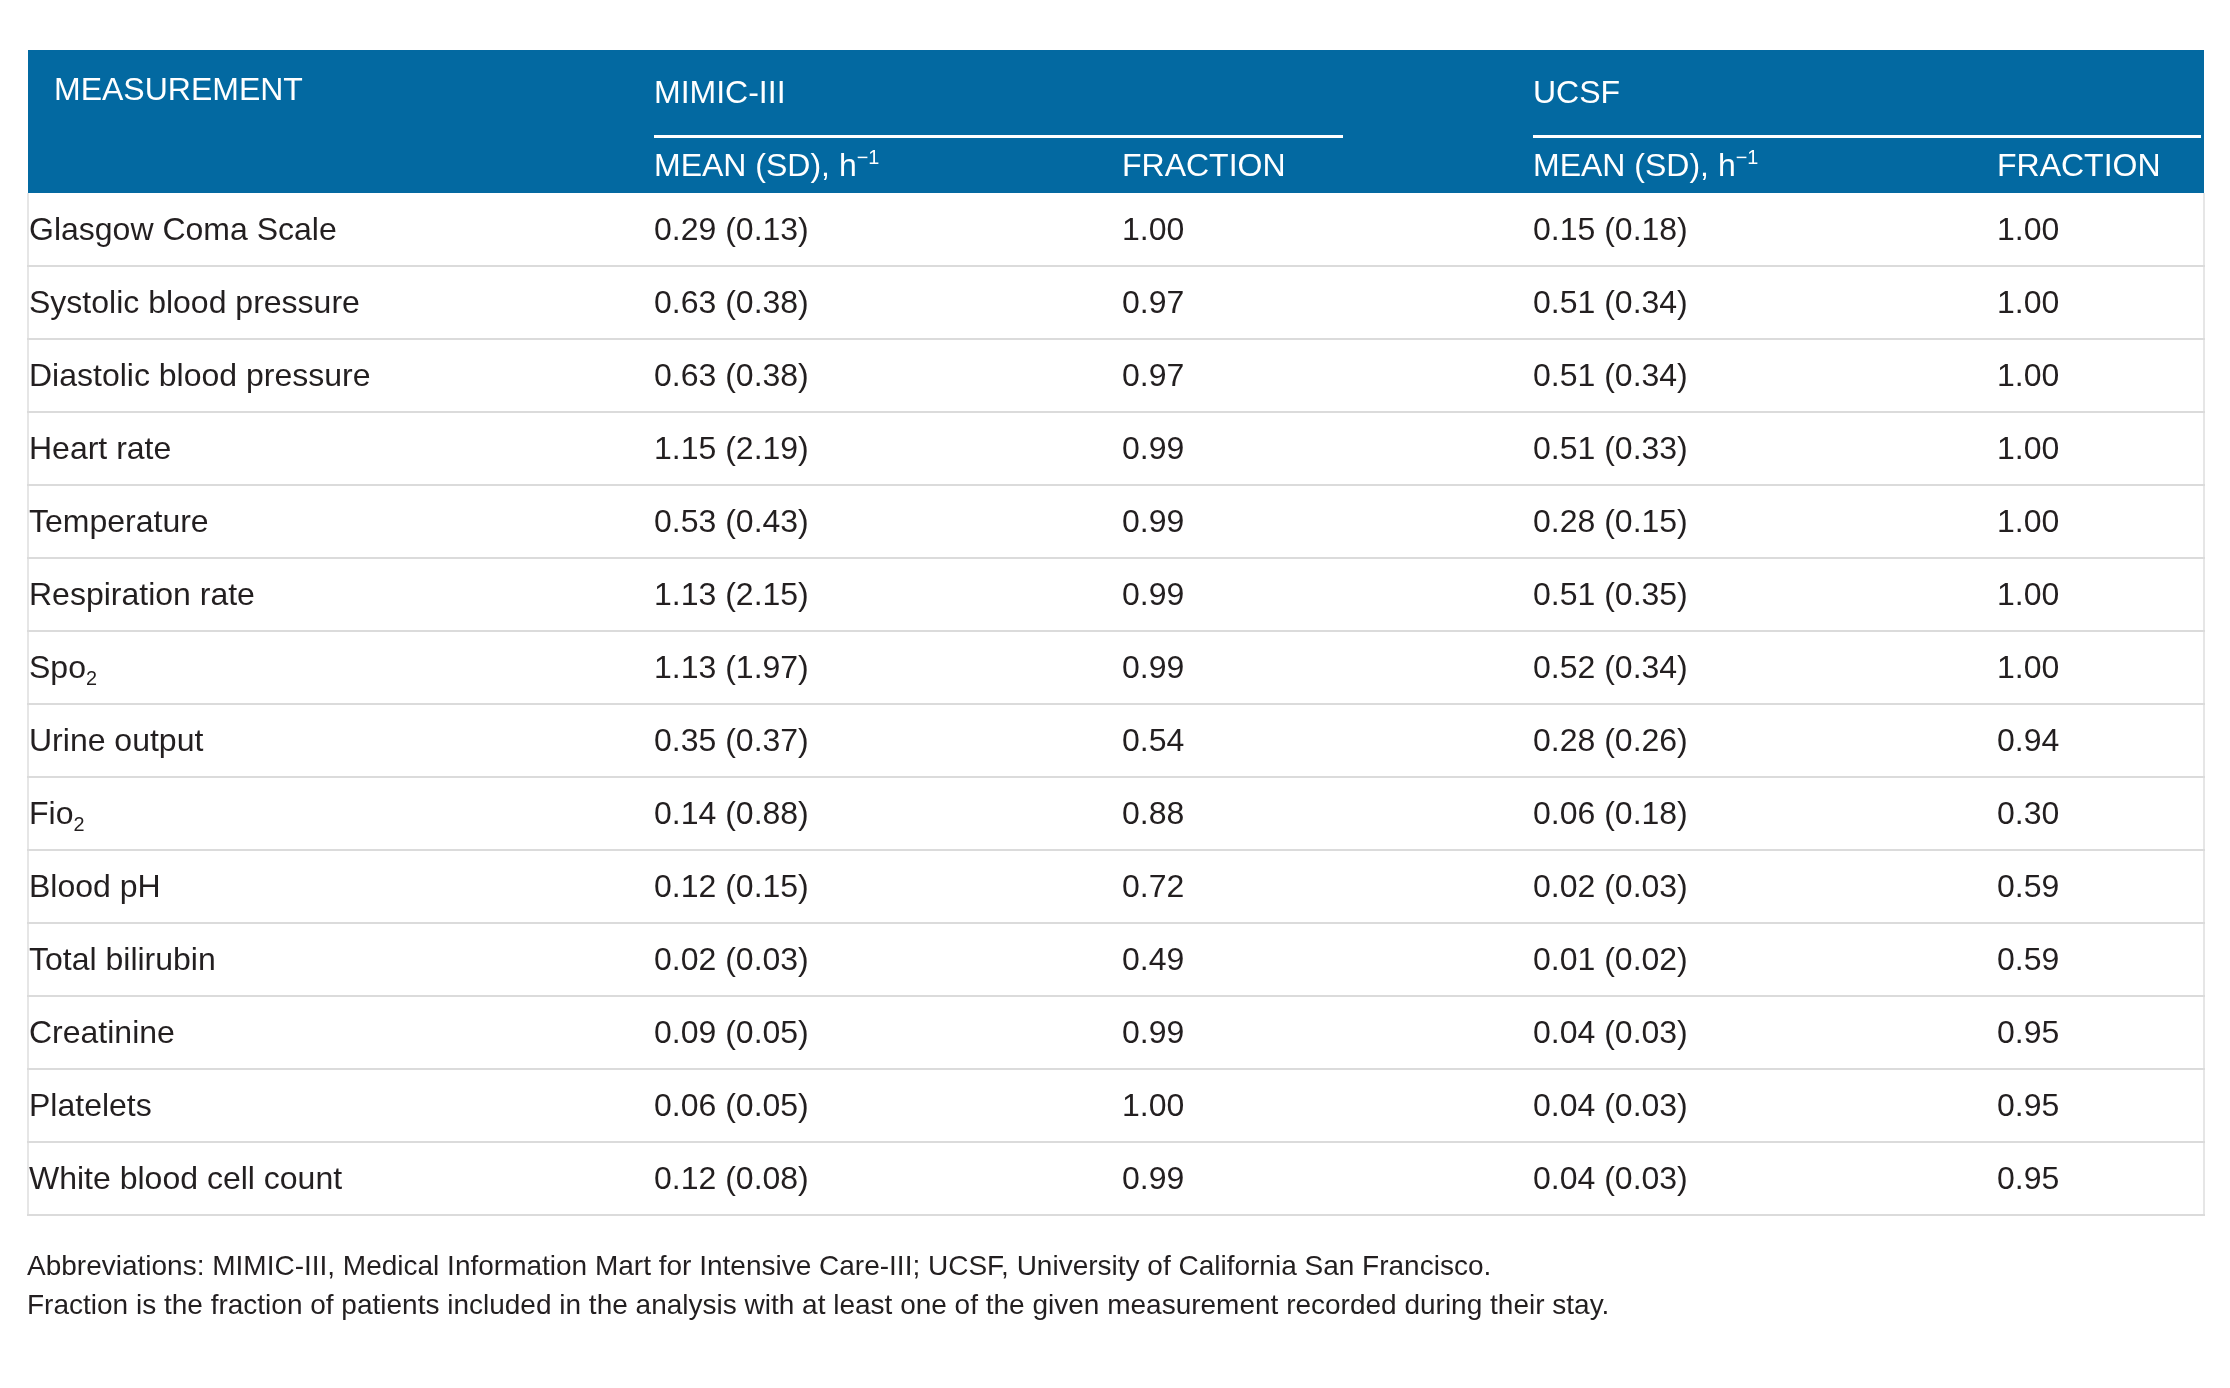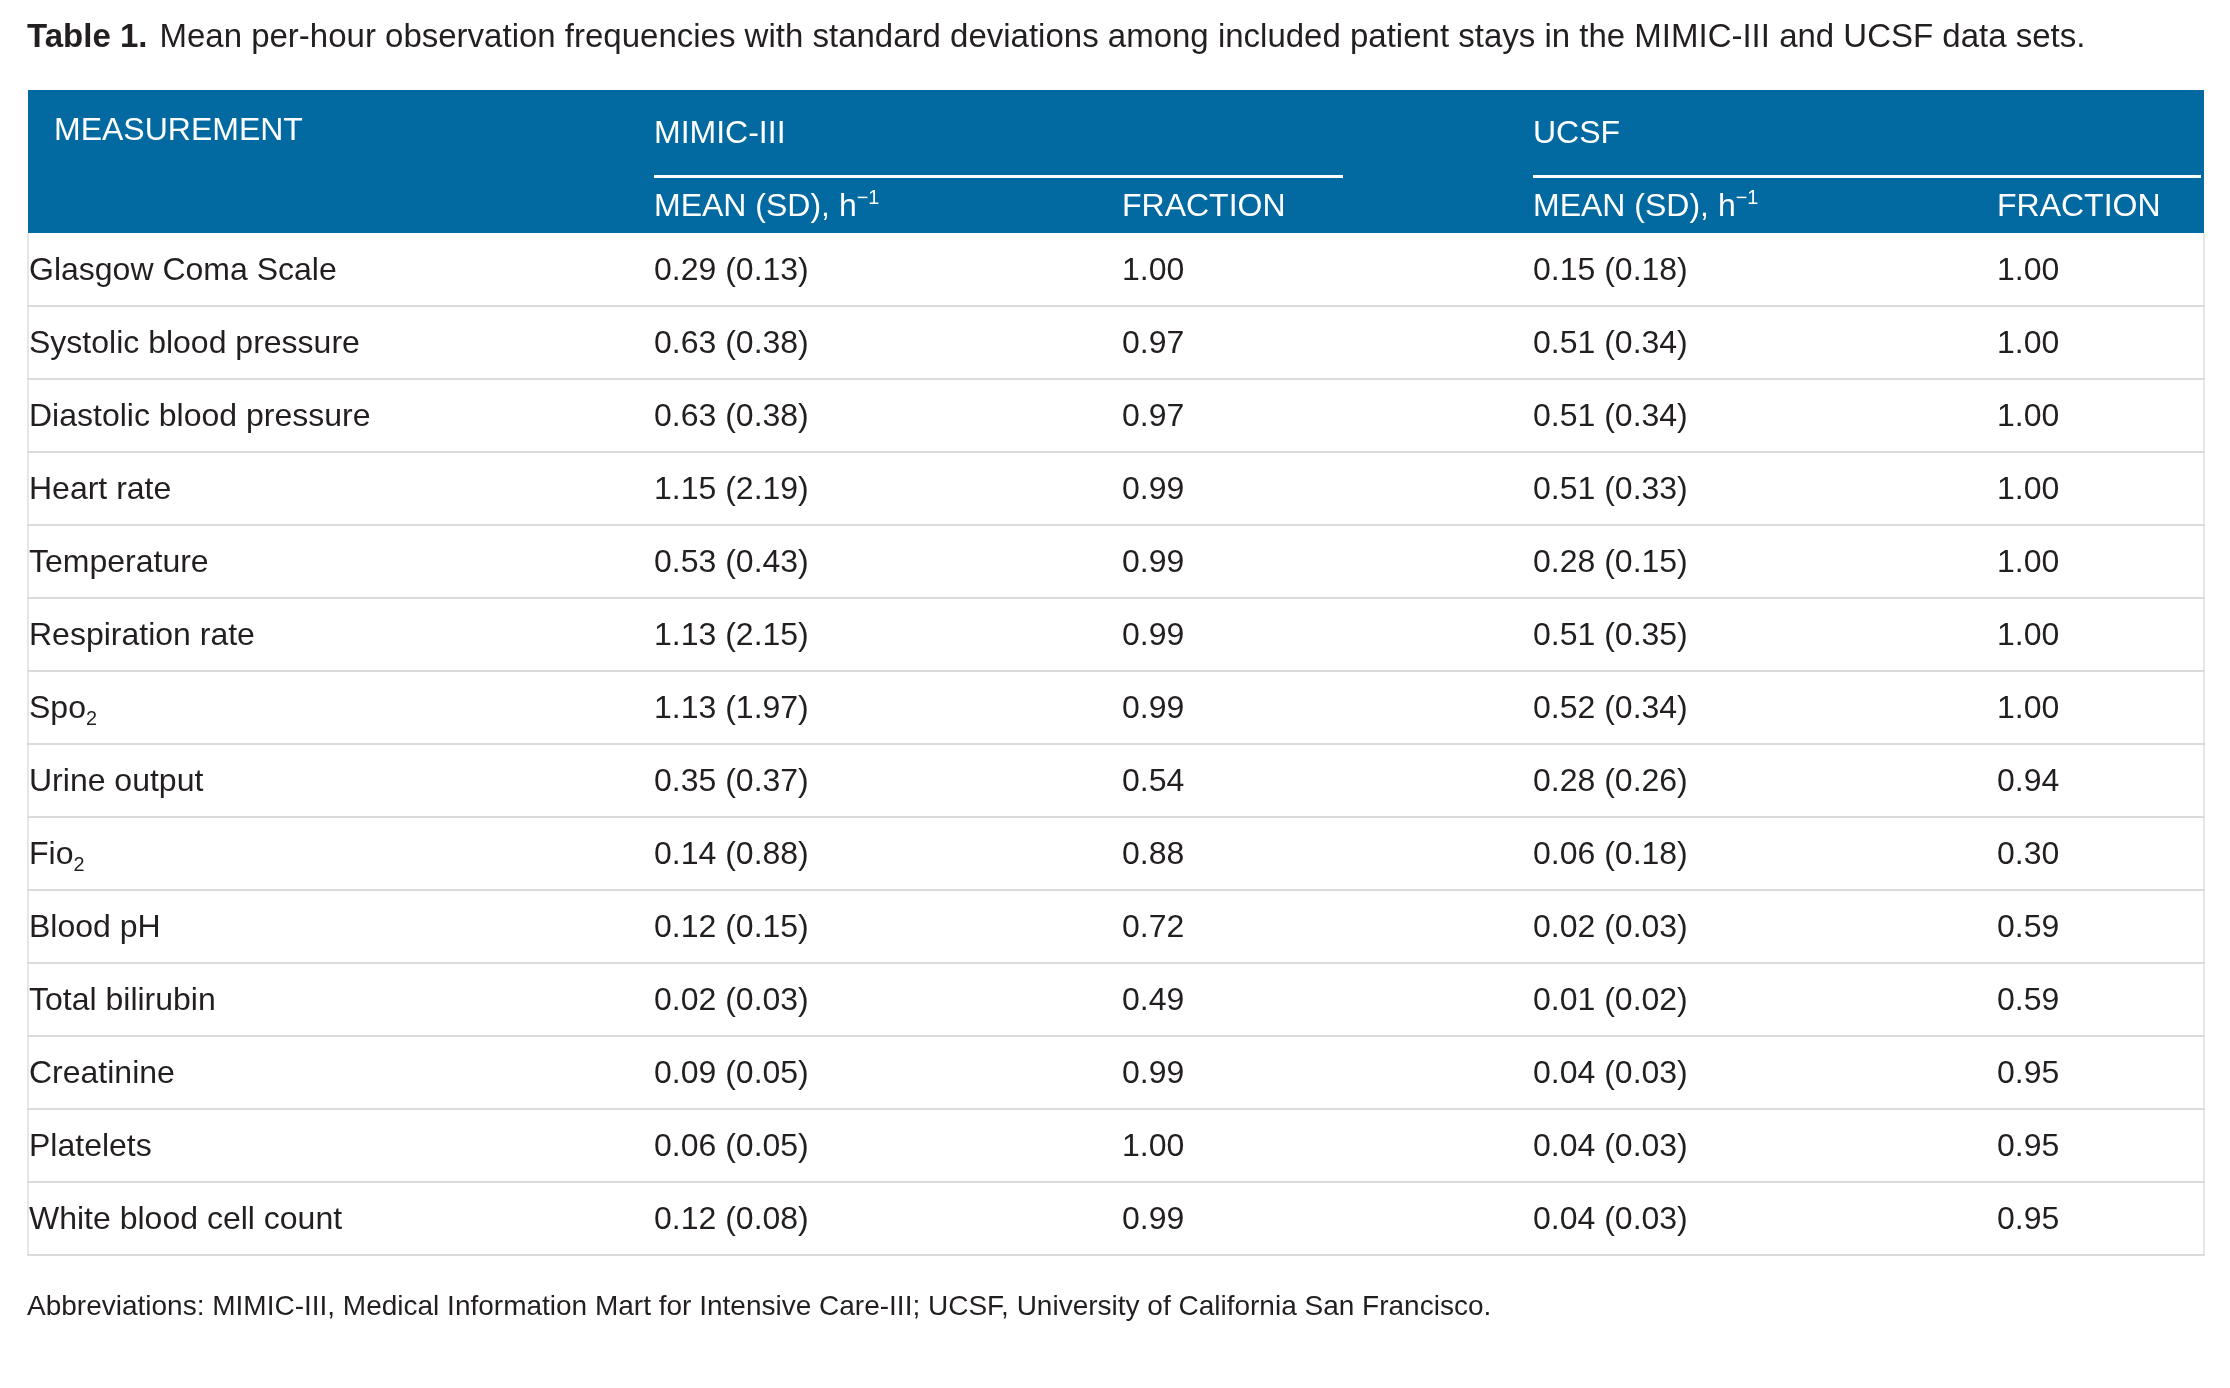--- a/index.html
+++ b/index.html
@@ -98,23 +98,20 @@
     font-size: 28px;
     line-height: 39px;
   }
   .footnotes p { margin: 0; }
 </style>
 </head>
 <body>
 
 <div class="page">
 
-  <p class="caption">
-    <span class="cap-label">Table 1.</span><span class="cap-text">Mean per-hour observation frequencies with standard deviations among included patient stays in the MIMIC-III and UCSF data sets.</span>
-  </p>
 
   <table class="obs">
     <colgroup>
       <col class="c1">
         <col class="c2">
         <col class="c3">
         <col class="c4">
         <col class="c5">
     </colgroup>
     <thead>
@@ -231,15 +228,16 @@
         <td>0.12 (0.08)</td>
         <td>0.99</td>
         <td>0.04 (0.03)</td>
         <td class="last-cell">0.95</td>
       </tr>
     </tbody>
   </table>
 
   <div class="footnotes">
     <p>Abbreviations: MIMIC-III, Medical Information Mart for Intensive Care-III; UCSF, University of California San Francisco.</p>
+    <p>Fraction is the fraction of patients included in the analysis with at least one of the given measurement recorded during their stay.</p>
   </div>
 
 </div>
 
 </body></html>

